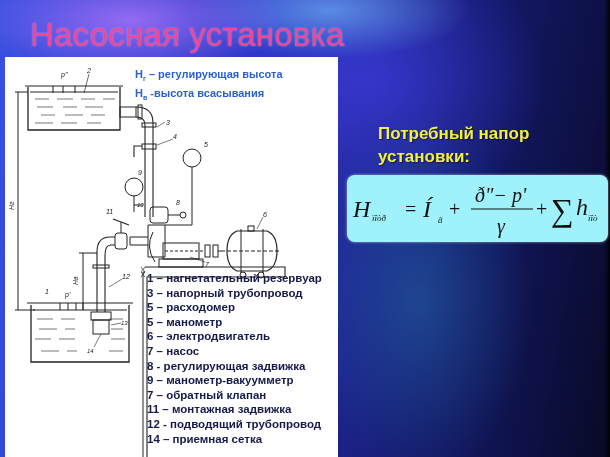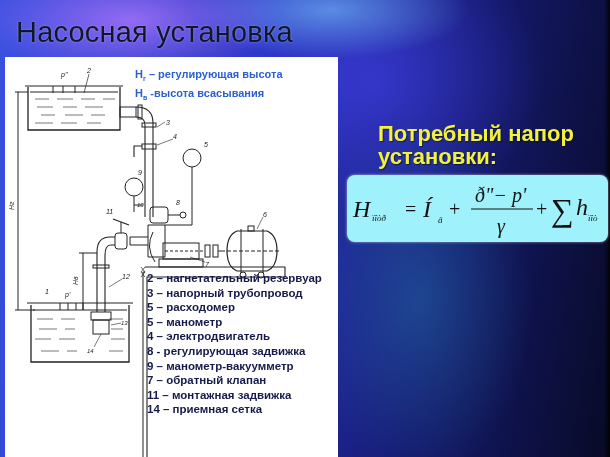--- a/index.html
+++ b/index.html
@@ -11,22 +11,22 @@
       radial-gradient(ellipse 160px 260px at 420px 300px, rgba(40,120,180,0.45), transparent 70%),
       radial-gradient(ellipse 250px 200px at 370px 80px, rgba(60,60,220,0.75), transparent 70%),
       linear-gradient(100deg, #3a50e0 0%, #2a34c0 40%, #151a70 70%, #080a25 100%);
     font-family: "Liberation Sans", sans-serif;
   }
   .edge-shade {
     position: absolute; right: 0; top: 0; width: 6px; height: 457px;
     background: linear-gradient(90deg, rgba(0,0,0,0), rgba(0,0,0,0.8));
   }
   .slide-title {
-    position: absolute; left: 16px; top: 16px;
-    font-size: 29px; color: #0f172a; letter-spacing: 0.2px;
+    position: absolute; left: 30px; top: 16px;
+    font-size: 33px; color: #ec4899; letter-spacing: 0.2px;
     text-shadow: 0 0 2px rgba(255,255,255,0.4);
   }
   .white-panel {
     position: absolute; left: 5px; top: 57px; width: 333px; height: 400px;
     background: #ffffff;
   }
   .diagram {
     position: absolute; left: 5px; top: 57px; width: 333px; height: 400px;
   }
   .height-notes {
@@ -34,21 +34,21 @@
     color: #2a5fd0; font-weight: bold; font-size: 11px; line-height: 15px;
   }
   .height-notes sub { font-size: 7px; }
   .legend {
     position: absolute; left: 147px; top: 271px;
     color: #151a4a; font-weight: bold; font-size: 11.5px; line-height: 14.6px;
     white-space: nowrap;
   }
   .req-title {
     position: absolute; left: 378px; top: 122px;
-    color: #f2f23a; font-weight: bold; font-size: 22px; line-height: 23px;
+    color: #f2f23a; font-weight: bold; font-size: 17px; line-height: 23px;
     text-shadow: 1px 1px 1px rgba(0,0,0,0.5);
   }
   .formula-box {
     position: absolute; left: 347px; top: 175px; width: 261px; height: 67px;
     background: #9ff2fb; border-radius: 8px;
     box-shadow: 0 0 3px rgba(255,255,255,0.6);
   }
   .formula {
     position: absolute; left: 0; top: 0; width: 261px; height: 67px;
     font-family: "Liberation Serif", serif; color: #111;
@@ -187,29 +187,31 @@
     <text x="82" y="296" font-size="6" font-style="italic" fill="#222" stroke="none">14</text>
   </g>
 </svg>
 
 <div class="height-notes">
   <div><span>H</span><sub>г</sub><span> – регулирующая высота</span></div>
   <div><span>H</span><sub>в</sub><span> -высота всасывания</span></div>
 </div>
 
 <div class="legend">
-  <div>2 – нагнетательный резервуар</div>
+  <div>1 – нагнетательный резервуар</div>
   <div>3 – напорный трубопровод</div>
   <div>5 – расходомер</div>
   <div>5 – манометр</div>
-  <div>4 – электродвигатель</div>
+  <div>6 – электродвигатель</div>
+  <div>7 – насос</div>
   <div>8 - регулирующая задвижка</div>
   <div>9 – манометр-вакуумметр</div>
   <div>7 – обратный клапан</div>
   <div>11 – монтажная задвижка</div>
+  <div>12 - подводящий трубопровод</div>
   <div>14 – приемная сетка</div>
 </div>
 
 <div class="req-title">
   <div>Потребный напор</div>
   <div>установки:</div>
 </div>
 
 <div class="formula-box">
   <svg class="formula" viewBox="0 0 261 67" xmlns="http://www.w3.org/2000/svg">

